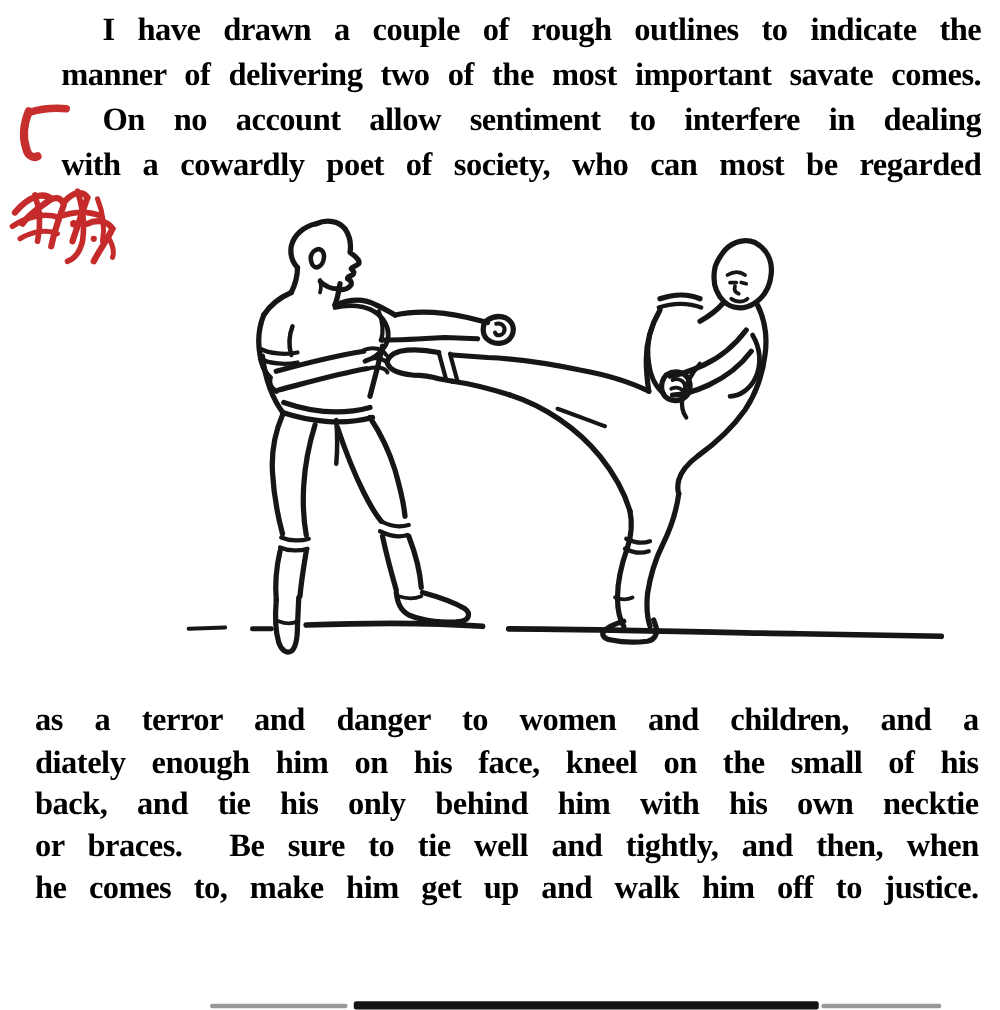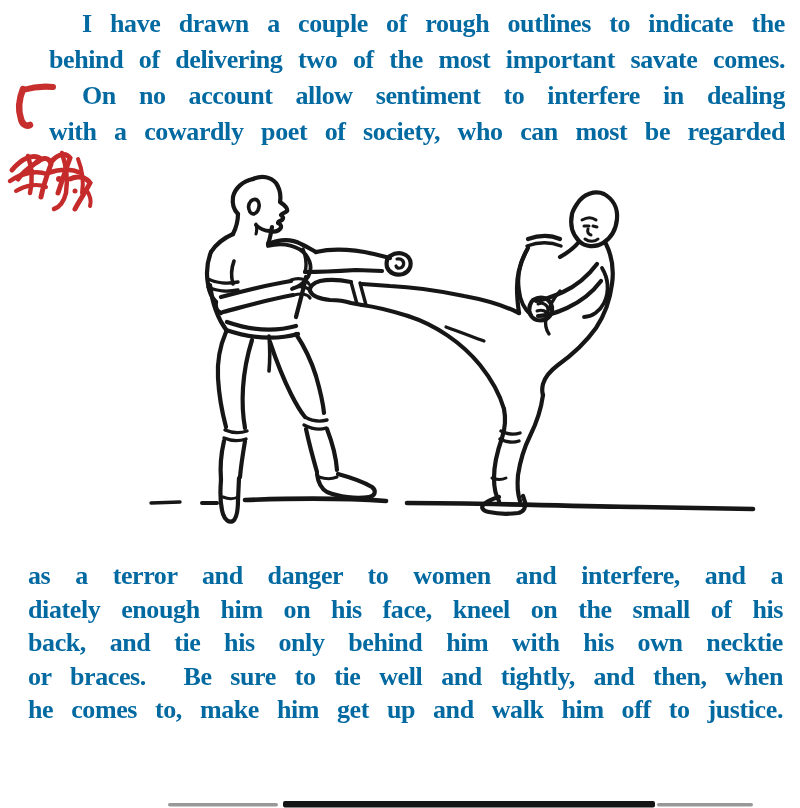--- a/index.html
+++ b/index.html
@@ -2,21 +2,21 @@
 <html><head>
 <meta charset="utf-8">
 <style>
   html,body{margin:0;padding:0;background:#ffffff;}
   .page{
     position:relative;
     width:800px;height:808px;
     background:#ffffff;
     overflow:hidden;
     font-family:"Liberation Serif","DejaVu Serif",serif;
-    color:#0369a1;
+    color:#000000;
   }
   .tblock{position:absolute;}
   .tline{
     font-weight:700;
     font-size:26px;
     letter-spacing:-0.4px;
     text-align:justify;
     text-align-last:justify;
     -moz-text-align-last:justify;
     white-space:normal;
@@ -169,29 +169,29 @@
     <g stroke="none">
       <rect x="283" y="801" width="372" height="6.5" rx="2" fill="#141414"></rect>
       <rect x="168" y="803" width="110" height="3.6" rx="1.8" fill="#444444" opacity="0.55"></rect>
       <rect x="657" y="803" width="96" height="3.6" rx="1.8" fill="#444444" opacity="0.55"></rect>
     </g>
   </svg>
 
   <div class="tblock top">
     <div class="tline indent"><span>I have drawn a couple of rough outlines to indicate the</span></div>
     <div class="tline">
-      <span>behind of delivering two of the most important</span>
+      <span>manner of delivering two of the most important</span>
       <span class="it">savate</span>
       <span>comes.</span>
     </div>
     <div class="tline indent"><span>On no account allow sentiment to interfere in dealing</span></div>
     <div class="tline"><span>with a cowardly poet of society, who can most be regarded</span></div>
   </div>
 
   <div class="tblock bottom">
-    <div class="tline"><span>as a terror and danger to women and interfere, and a</span></div>
+    <div class="tline"><span>as a terror and danger to women and children, and a</span></div>
     <div class="tline"><span>diately enough him on his face, kneel on the small of his</span></div>
     <div class="tline"><span>back, and tie his only behind him with his own necktie</span></div>
     <div class="tline"><span>or braces.&nbsp; Be sure to tie well and tightly, and then, when</span></div>
     <div class="tline"><span>he comes to, make him get up and walk him off to justice.</span></div>
   </div>
 
 </div>
 
 </body></html>

